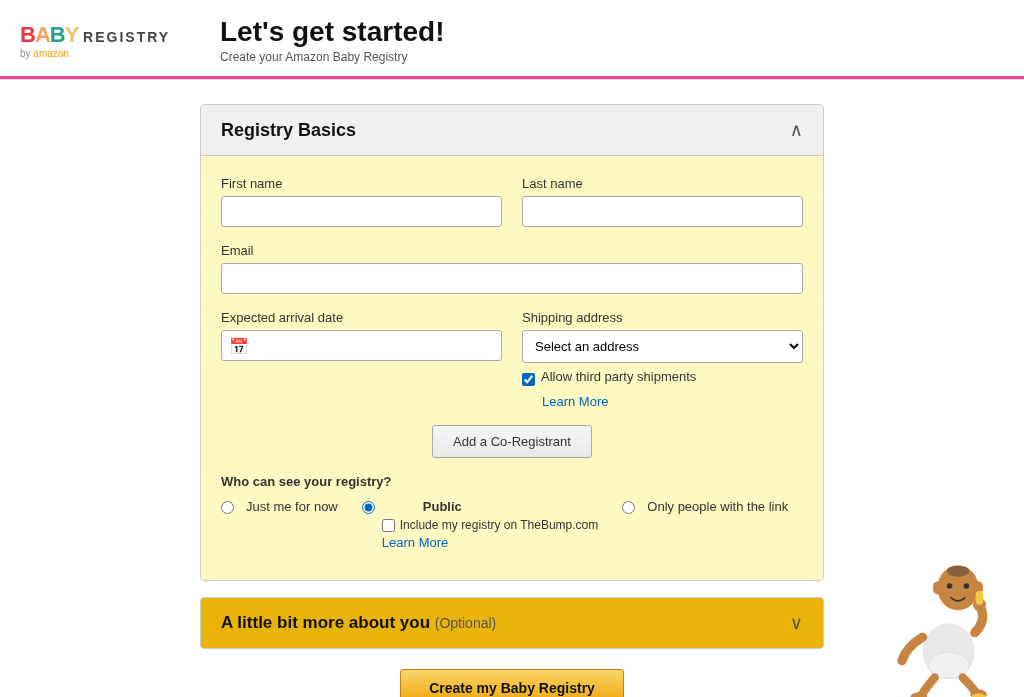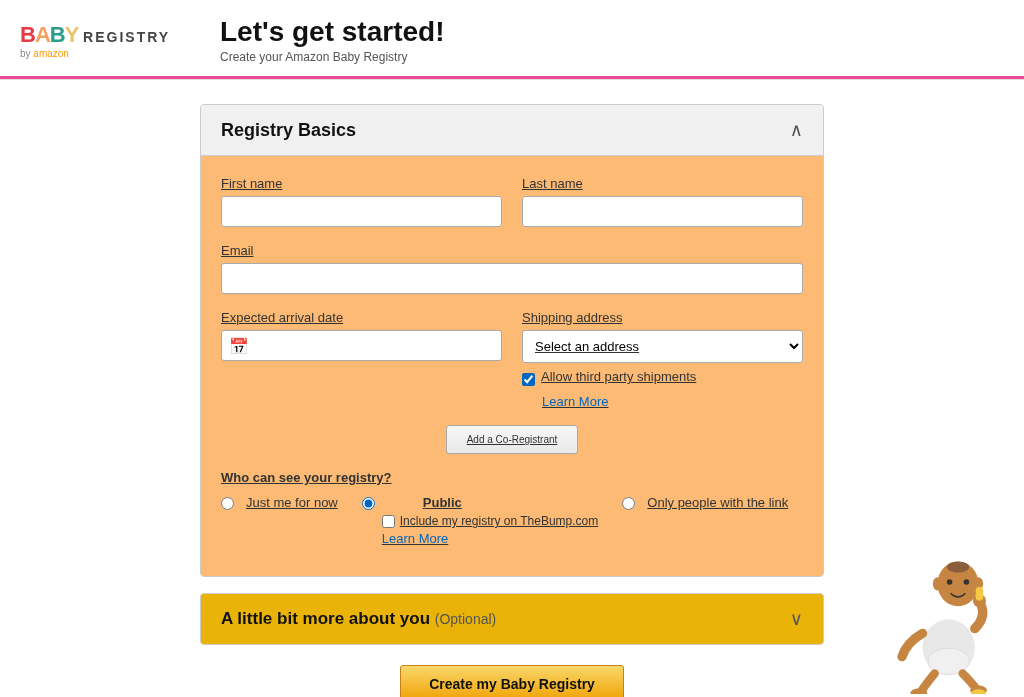--- a/index.html
+++ b/index.html
@@ -89,22 +89,21 @@
       font-size: 18px;
       font-weight: bold;
       color: #111;
     }
     .chevron-icon {
       font-size: 18px;
       color: #555;
     }
     .section-body {
       padding: 20px 20px;
-      background: #fdba74;
-      text-decoration: underline;
+      background: #fef9c3;
     }
 
     
     .form-row {
       display: flex;
       gap: 20px;
       margin-bottom: 16px;
     }
     .form-group {
       display: flex;
@@ -190,21 +189,21 @@
     .co-reg-row {
       display: flex;
       justify-content: center;
       margin: 12px 0 16px 0;
     }
     .btn-secondary {
       background: linear-gradient(to bottom, #f7f7f7, #e8e8e8);
       border: 1px solid #aaa;
       border-radius: 3px;
       padding: 8px 20px;
-      font-size: 10px;
+      font-size: 13px;
       cursor: pointer;
       color: #333;
     }
 
     
     .visibility-section {
       margin-bottom: 10px;
     }
     .visibility-label {
       font-size: 13px;

